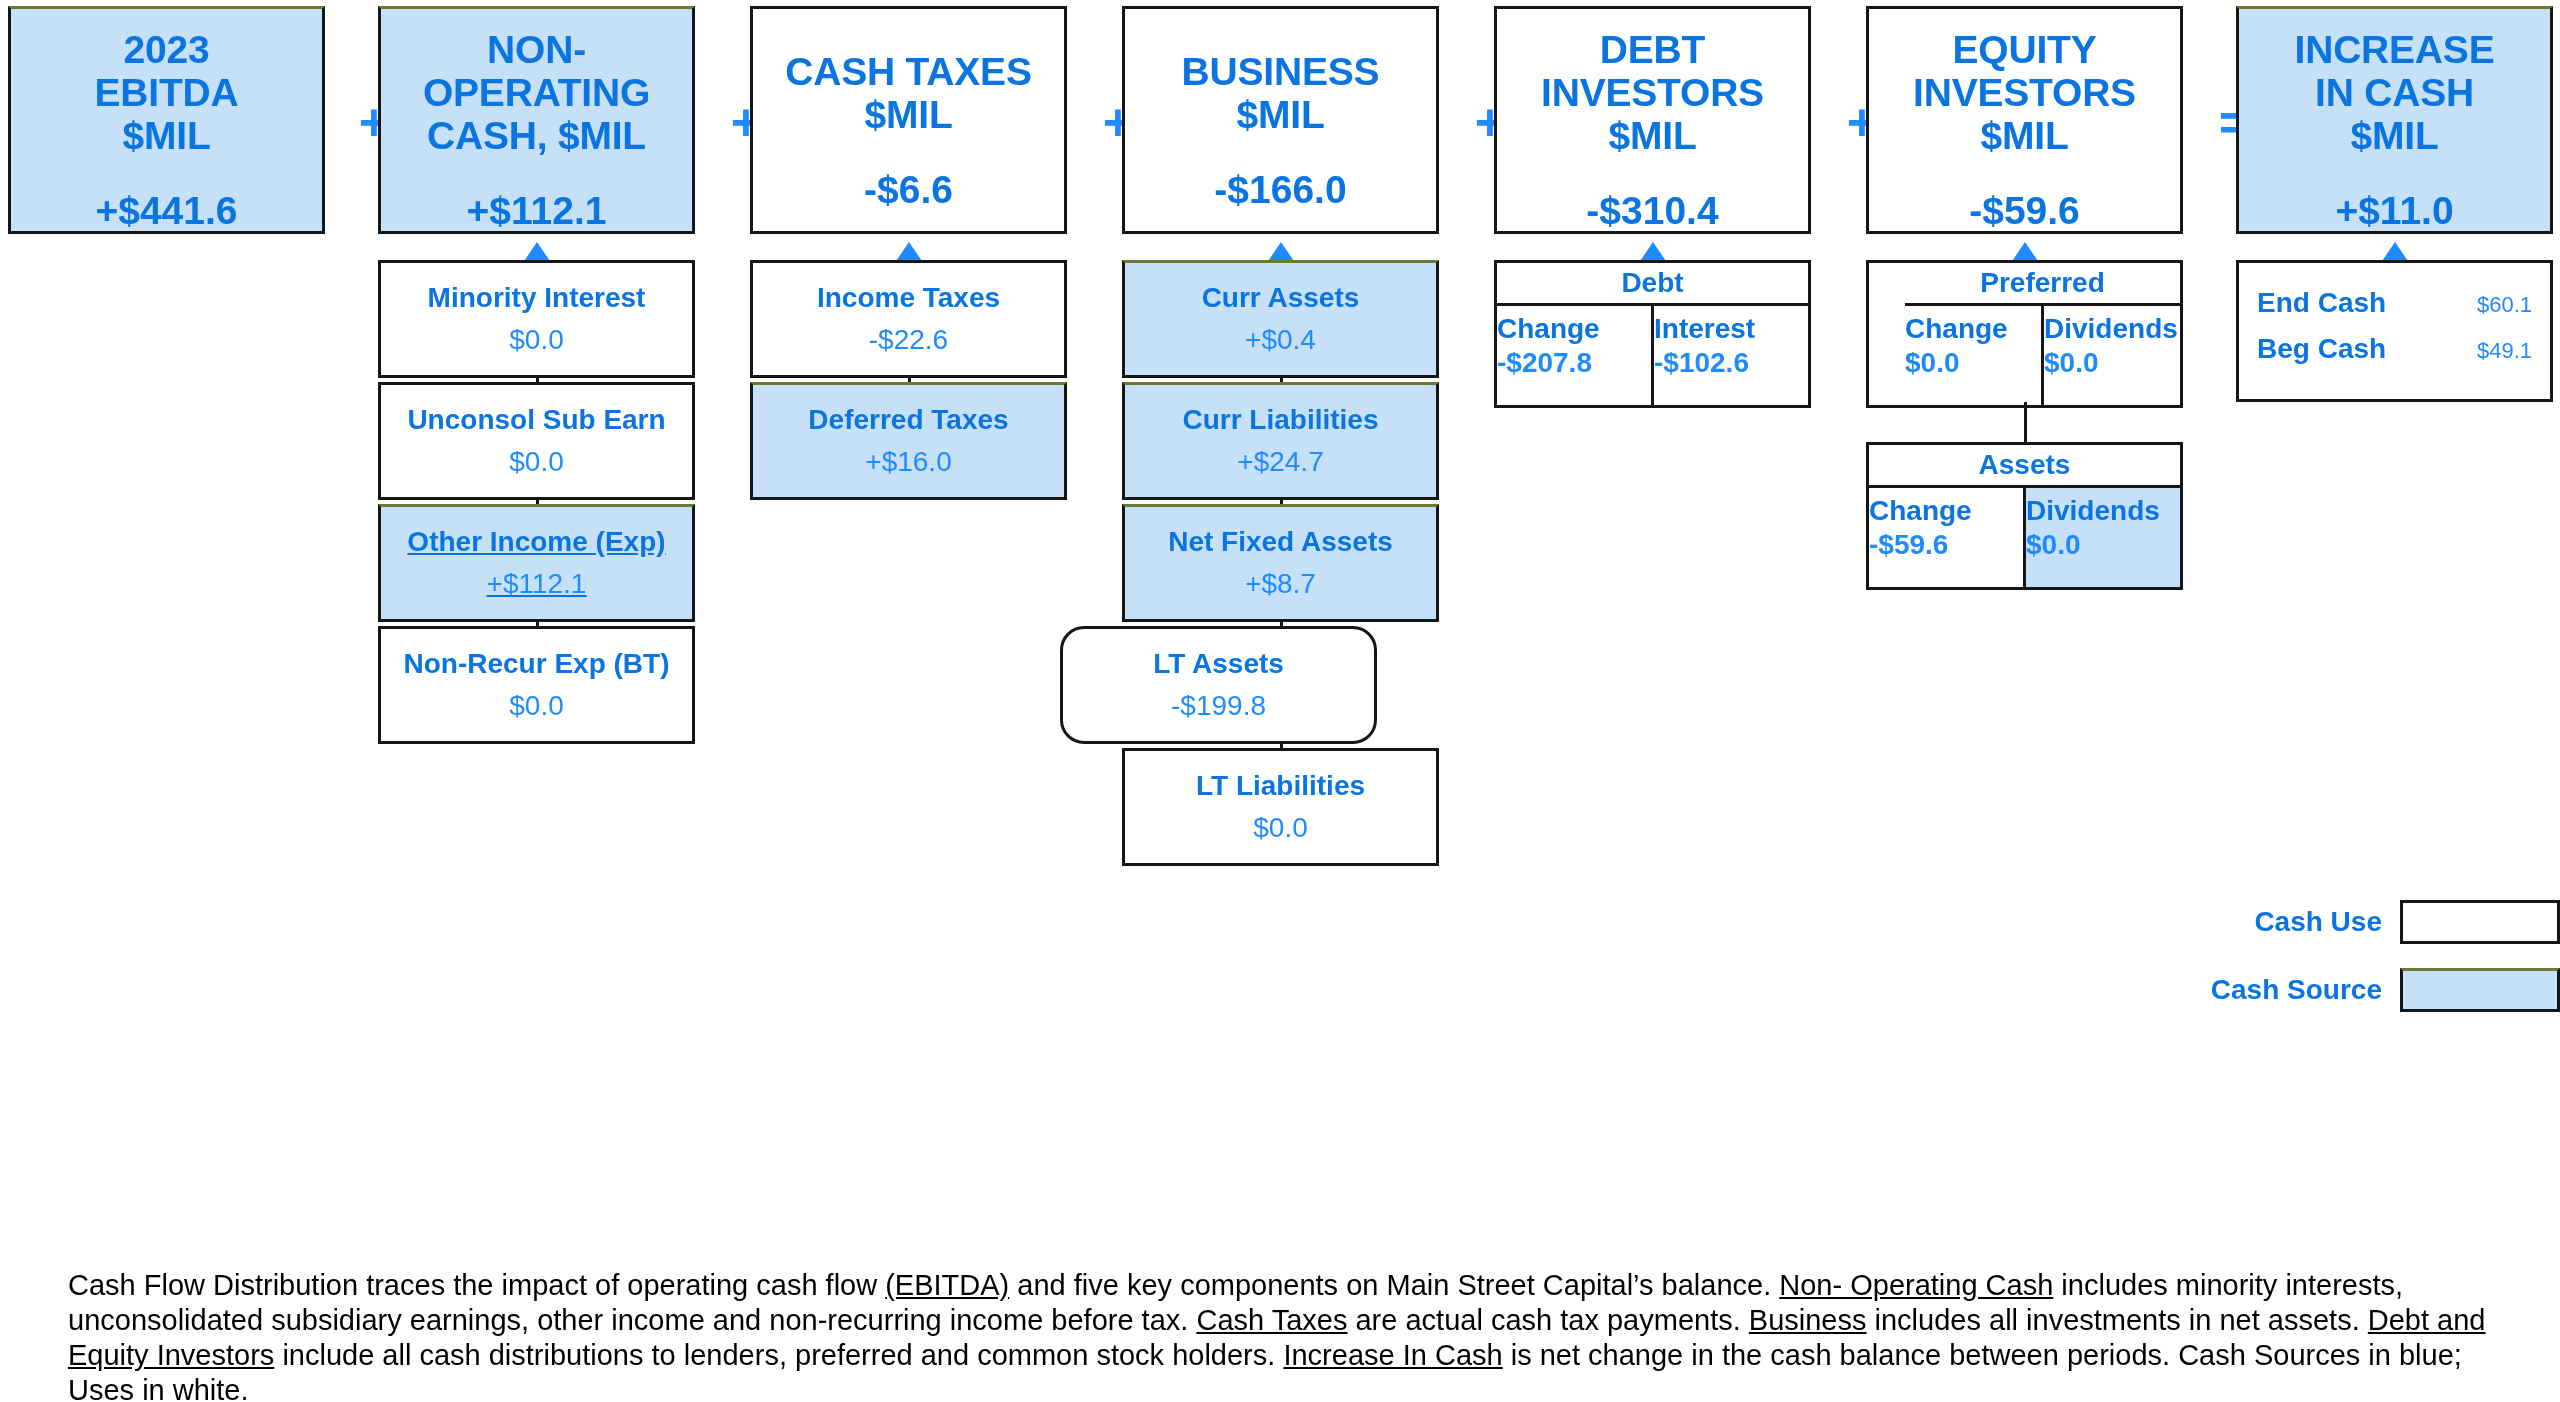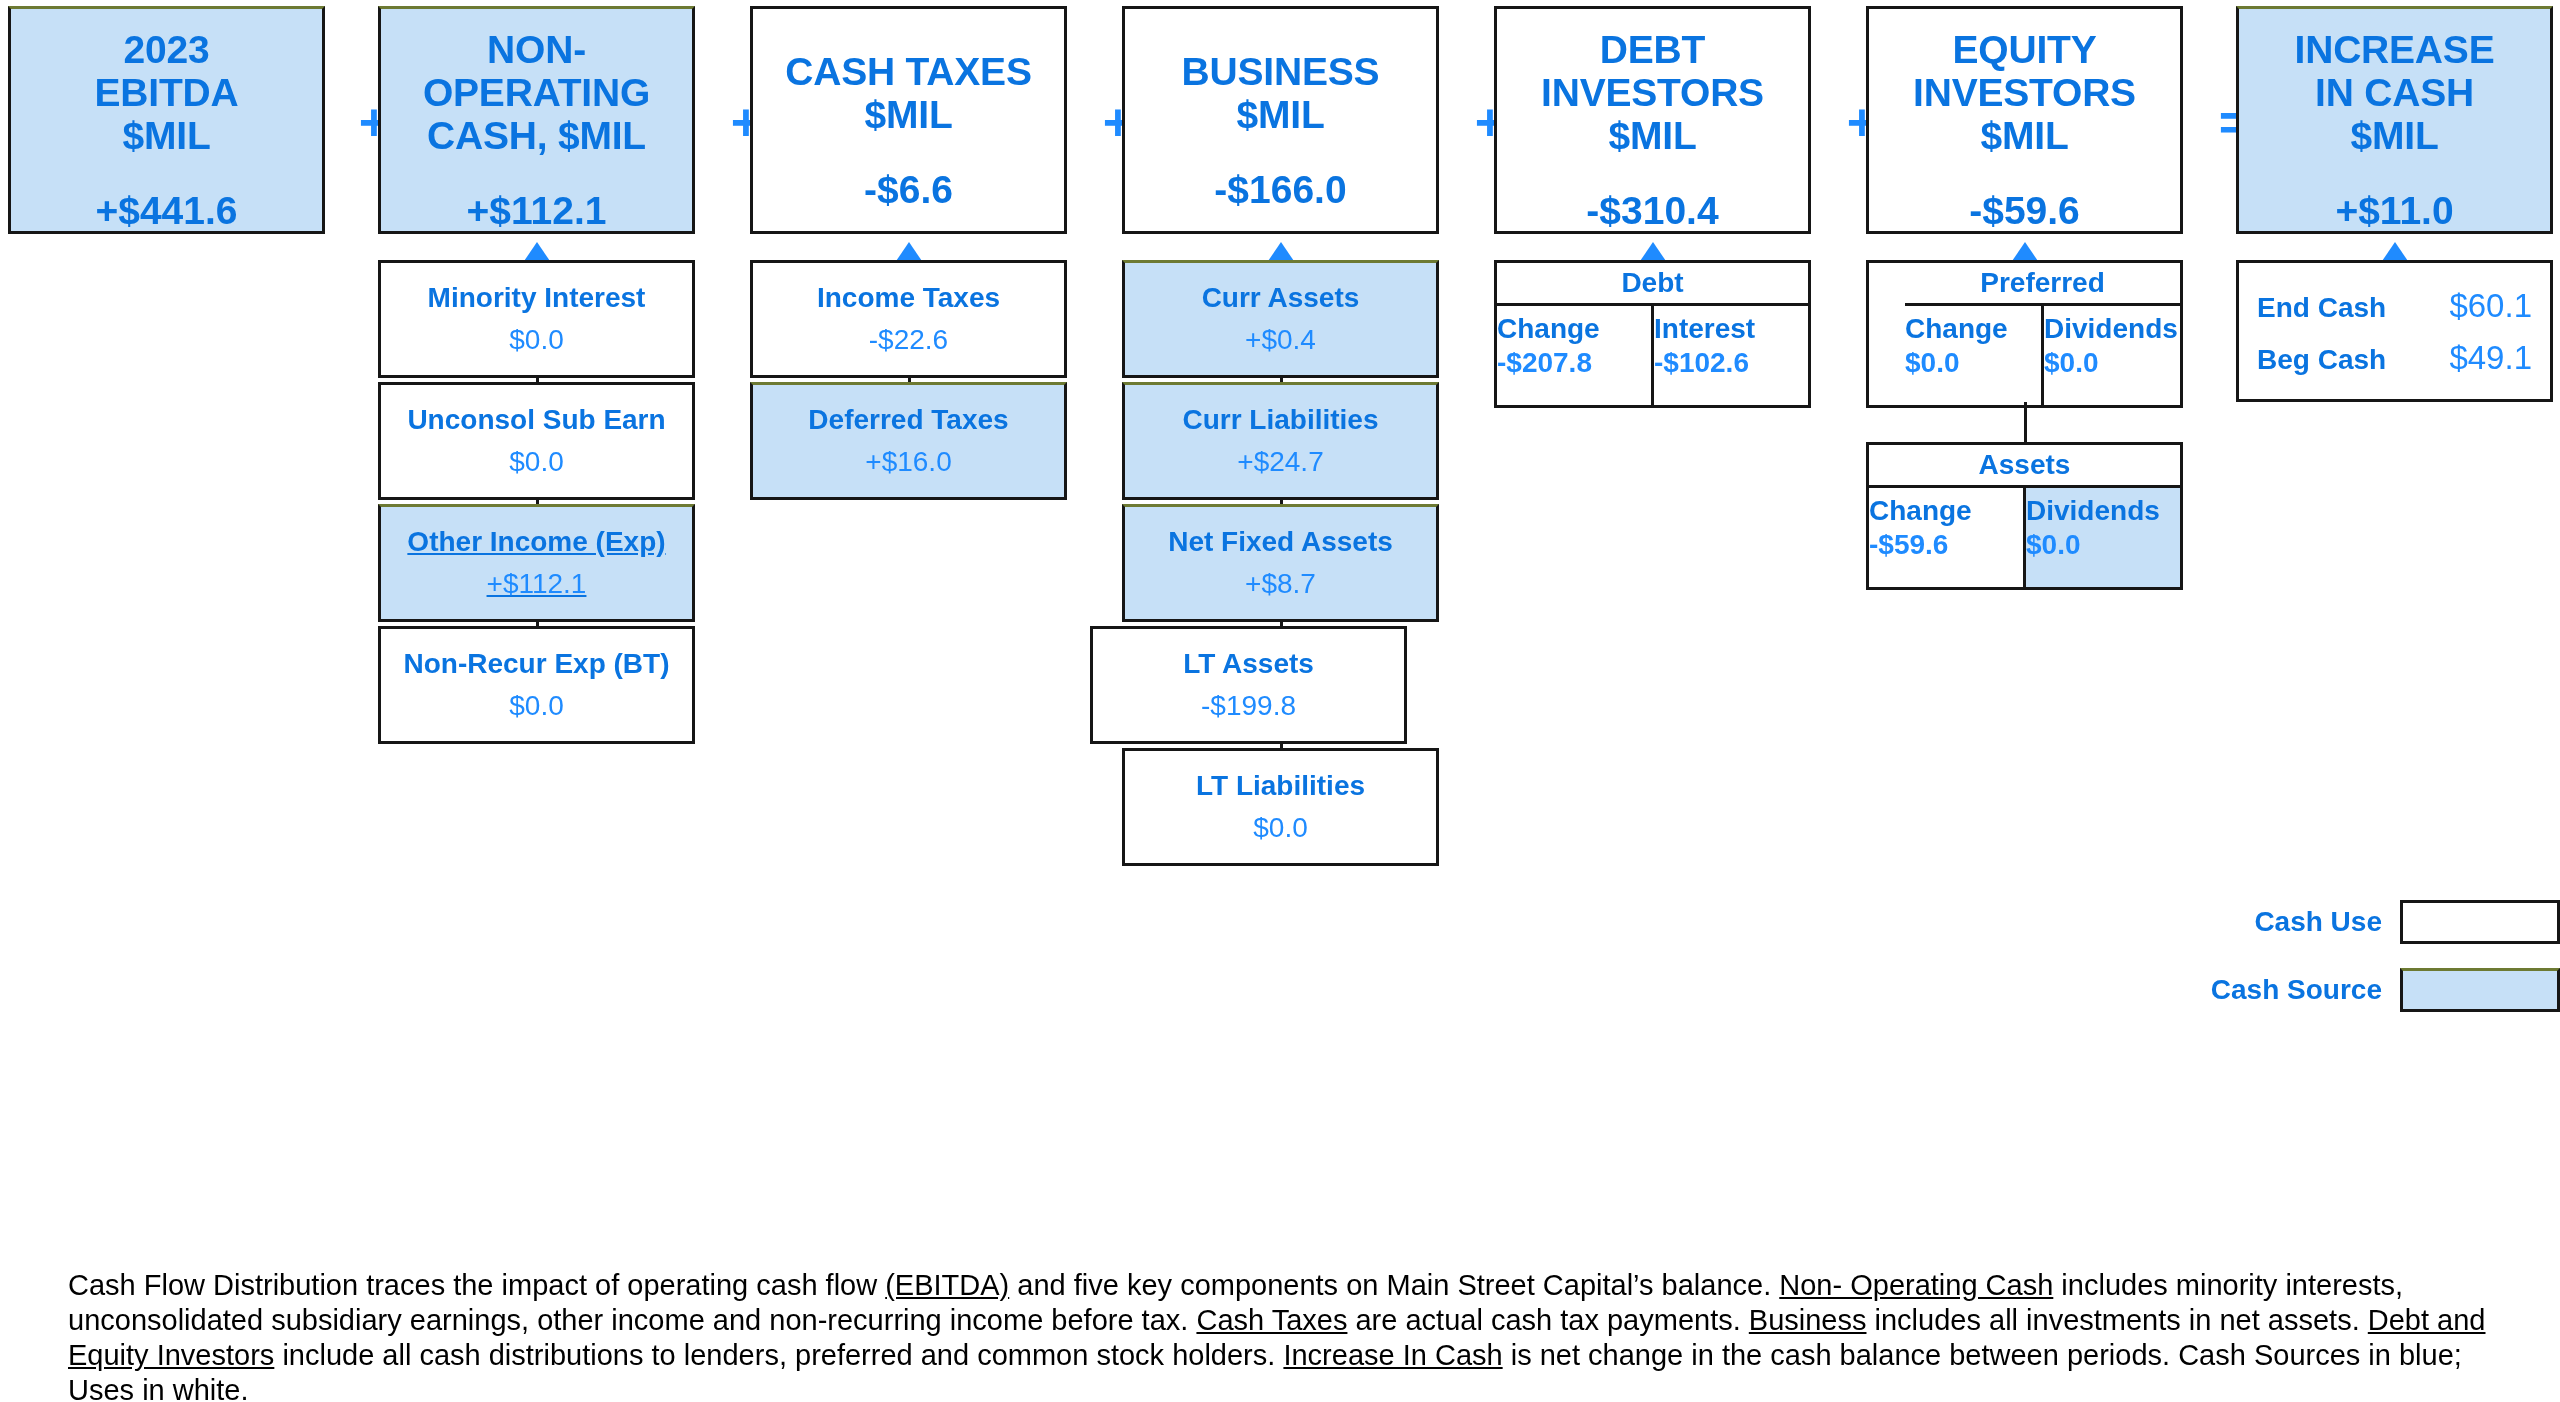--- a/index.html
+++ b/index.html
@@ -95,21 +95,21 @@
   .cashbox{
     position:absolute;box-sizing:border-box;
     width:317px;height:142px;border:3px solid #161616;background:#fff;
     padding:24px 18px 0 18px;
   }
   .cashrow{
     display:flex;justify-content:space-between;align-items:baseline;
     margin-bottom:14px;
   }
   .cashrow .k{font-weight:bold;font-size:28px;color:#0a74e0;}
-  .cashrow .v{font-weight:normal;font-size:33px;color:#1f8bff;}
+  .cashrow .v{font-weight:normal;font-size:22px;color:#1f8bff;}
 
   
   .legend{position:absolute;right:0;top:900px;width:400px;}
   .legrow{display:flex;align-items:center;justify-content:flex-end;margin-bottom:24px;}
   .legrow .lt{
     font-weight:bold;font-size:28px;color:#0a74e0;margin-right:18px;text-align:right;
   }
   .legswatch{
     width:160px;height:44px;box-sizing:border-box;border:3px solid #161616;background:#fff;
   }
@@ -186,21 +186,21 @@
     <div class="box dtl src" style="left:1122px;top:382px;">
           <div class="lbl">Curr Liabilities</div>
           <div class="num">+$24.7</div>
         </div>
     <div class="conn" style="left:1279.5px;top:500px;height:4px;"></div>
     <div class="box dtl src" style="left:1122px;top:504px;">
           <div class="lbl">Net Fixed Assets</div>
           <div class="num">+$8.7</div>
         </div>
     <div class="conn" style="left:1279.5px;top:622px;height:4px;"></div>
-    <div class="box dtl" style="left:1090px;top:626px;">
+    <div class="box dtl" style="left:1060px;top:626px;border-radius:24px;">
           <div class="lbl">LT Assets</div>
           <div class="num">-$199.8</div>
         </div>
     <div class="conn" style="left:1279.5px;top:744px;height:4px;"></div>
     <div class="box dtl" style="left:1122px;top:748px;">
           <div class="lbl">LT Liabilities</div>
           <div class="num">$0.0</div>
         </div>
     <div class="box hdr" style="left:1494px;top:6px;">
       <div class="title">DEBT<br>INVESTORS<br>$MIL</div>

